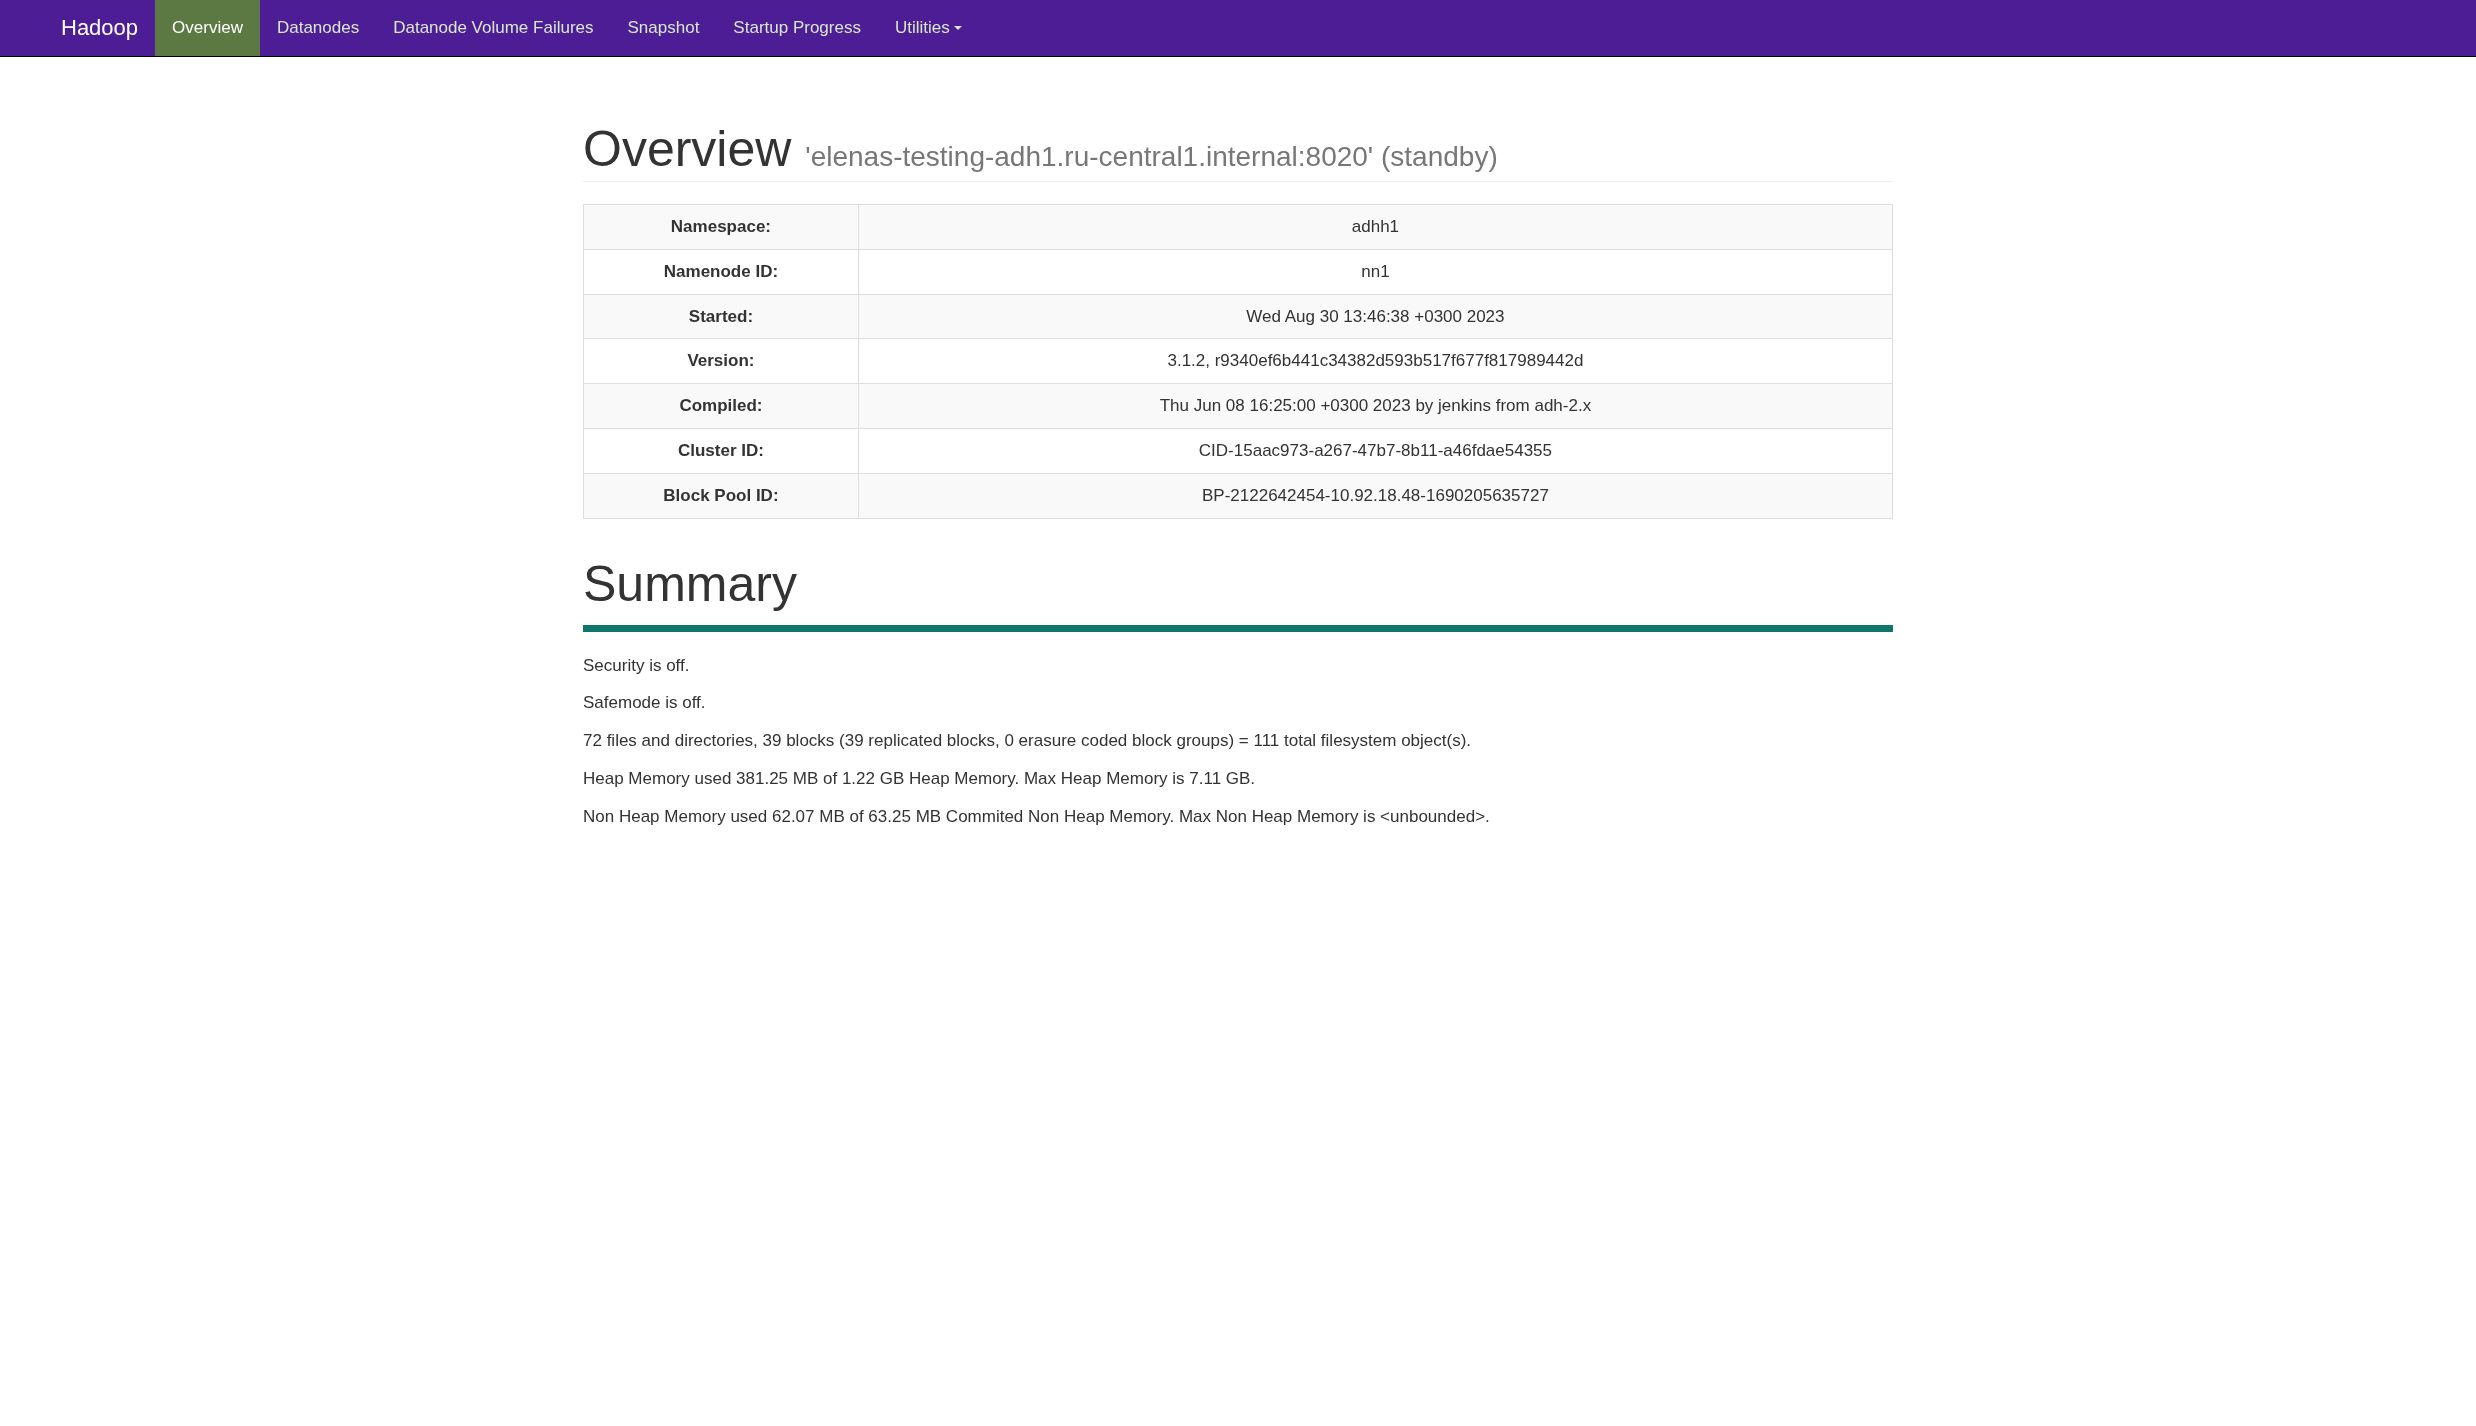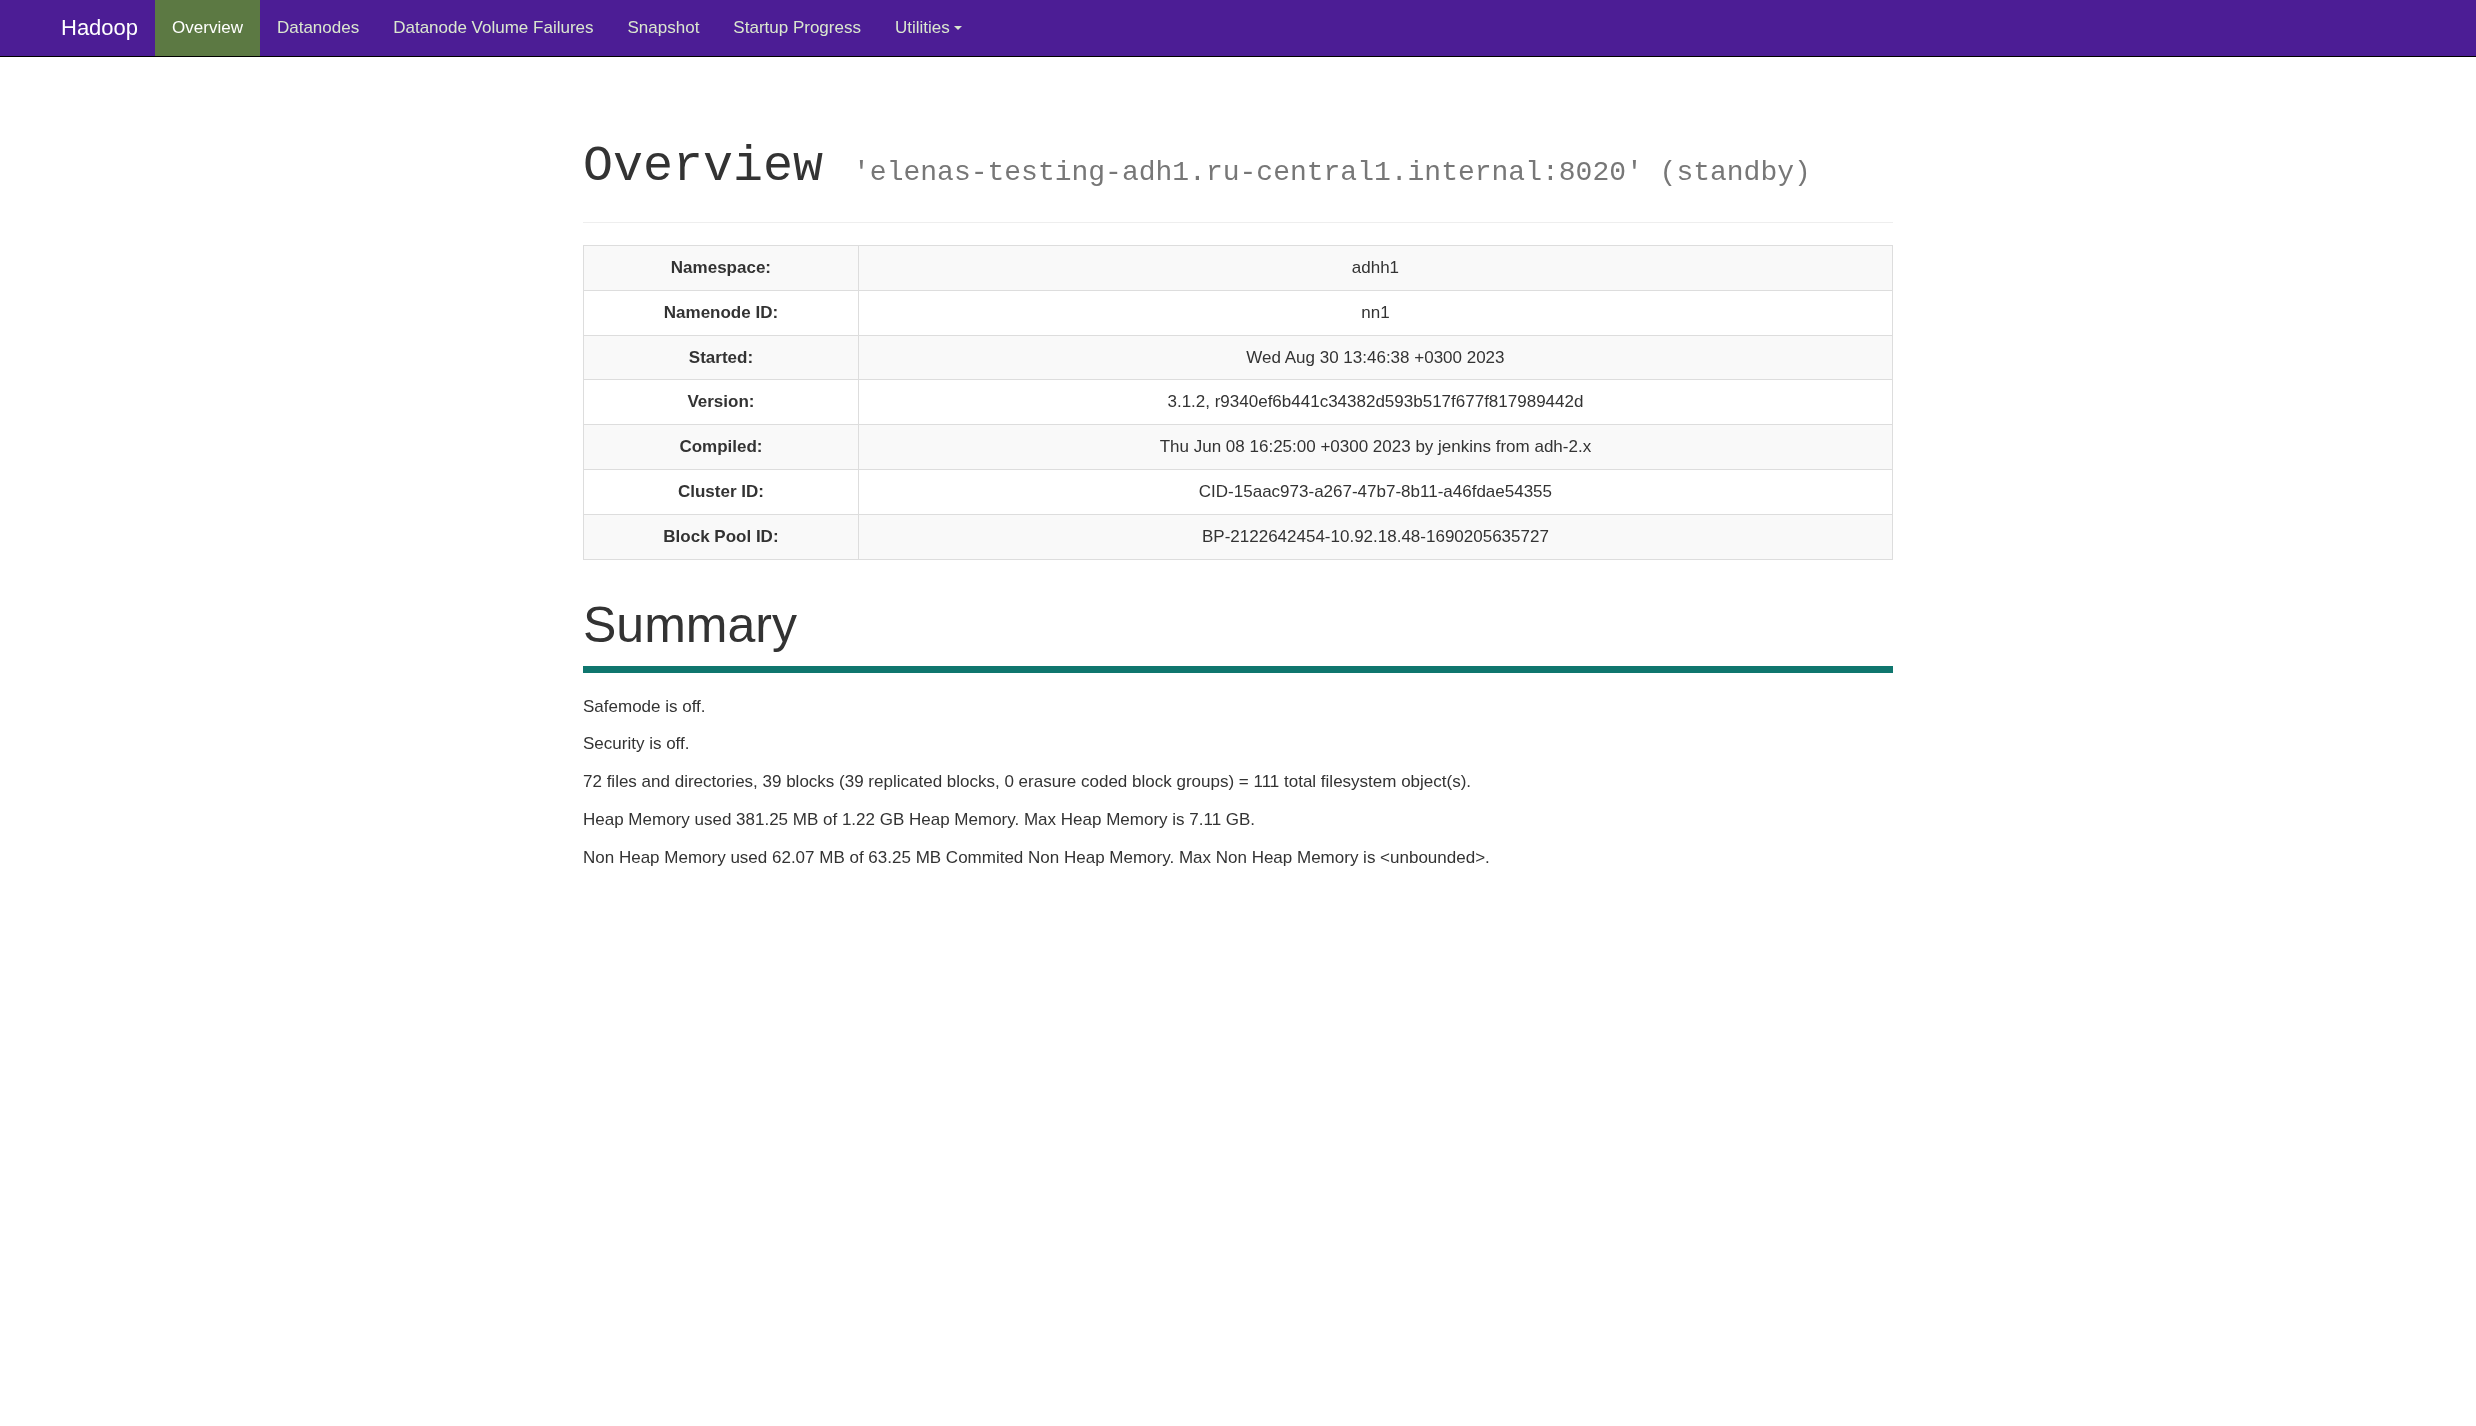--- a/index.html
+++ b/index.html
@@ -56,24 +56,23 @@
       border-top: 4px dashed;
       border-right: 4px solid transparent;
       border-left: 4px solid transparent;
     }
     .container {
       max-width: 1340px;
       margin: 0 auto;
       padding: 0 15px;
     }
     .page-header {
-      padding-bottom: 28px;
-      margin: 82px 0 22px;
+      padding-bottom: 4px;
+      margin: 65px 0 22px;
       border-bottom: 1px solid #eee;
-      font-family: Liberation Mono, monospace;
     }
     .page-header h1 {
       font-size: 50px;
       font-weight: 500;
       line-height: 1.1;
       color: #333;
     }
     .page-header h1 small {
       font-size: 28px;
       font-weight: 400;
@@ -187,19 +186,19 @@
         <td>BP-2122642454-10.92.18.48-1690205635727</td>
       </tr>
     </tbody>
   </table>
 
   <div class="summary-header">
     <h1>Summary</h1>
   </div>
 
   <div class="summary-text">
+    <p>Security is off.</p>
     <p>Safemode is off.</p>
-    <p>Security is off.</p>
     <p>72 files and directories, 39 blocks (39 replicated blocks, 0 erasure coded block groups) = 111 total filesystem object(s).</p>
     <p>Heap Memory used 381.25 MB of 1.22 GB Heap Memory. Max Heap Memory is 7.11 GB.</p>
     <p>Non Heap Memory used 62.07 MB of 63.25 MB Commited Non Heap Memory. Max Non Heap Memory is &lt;unbounded&gt;.</p>
   </div>
 </div>
 
 </body></html>

